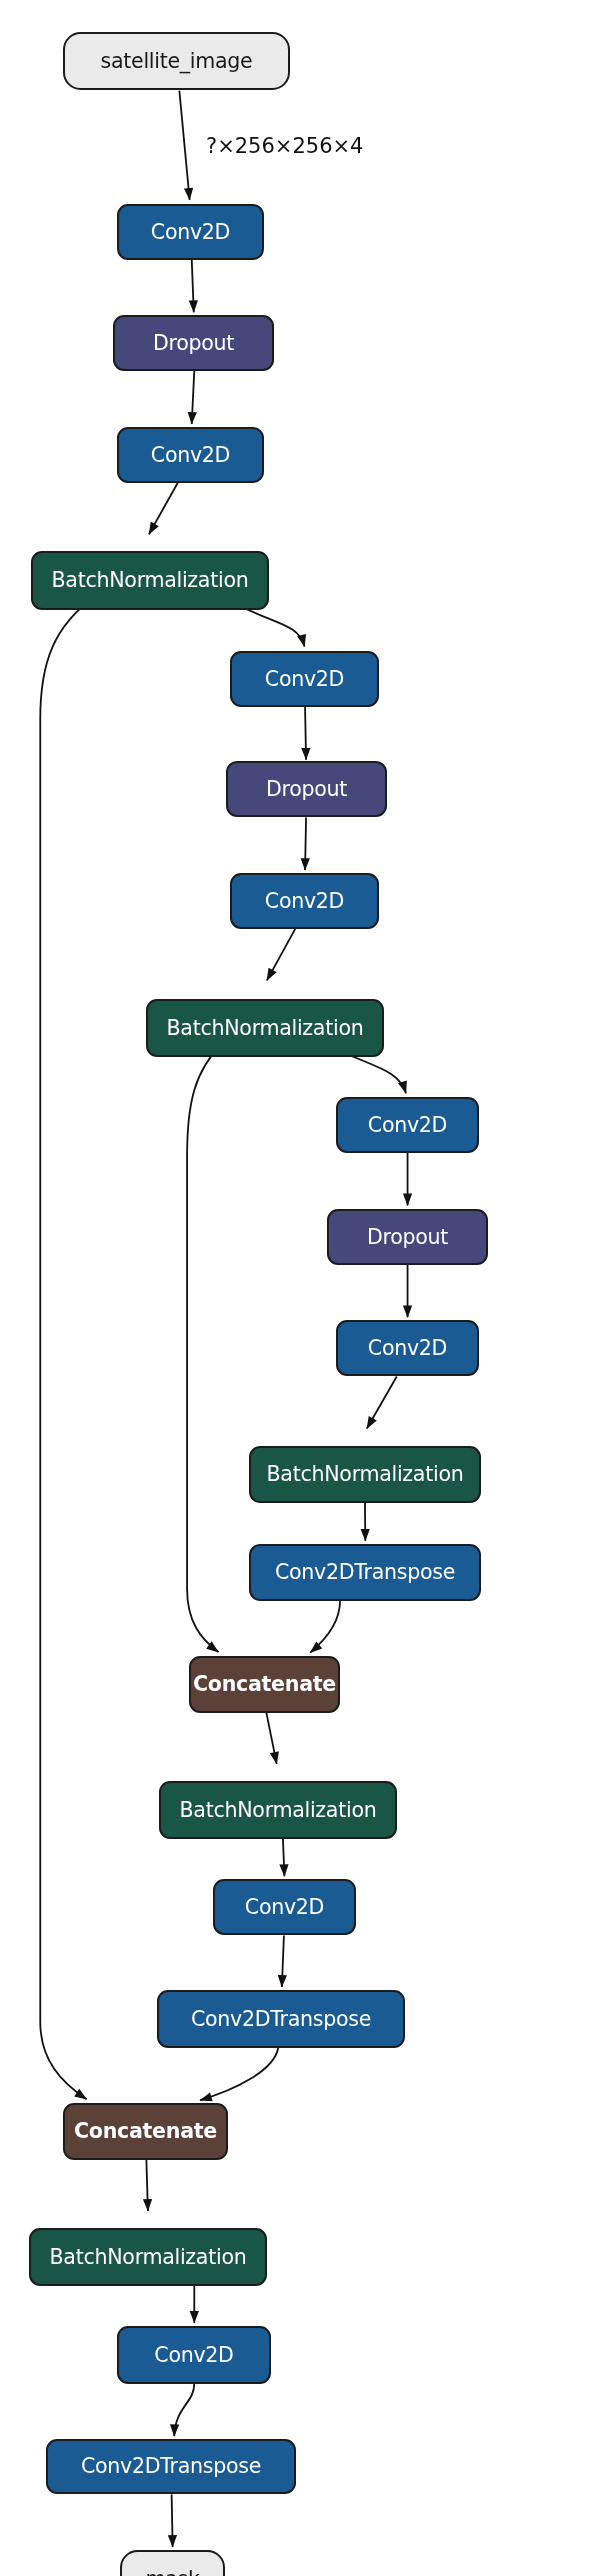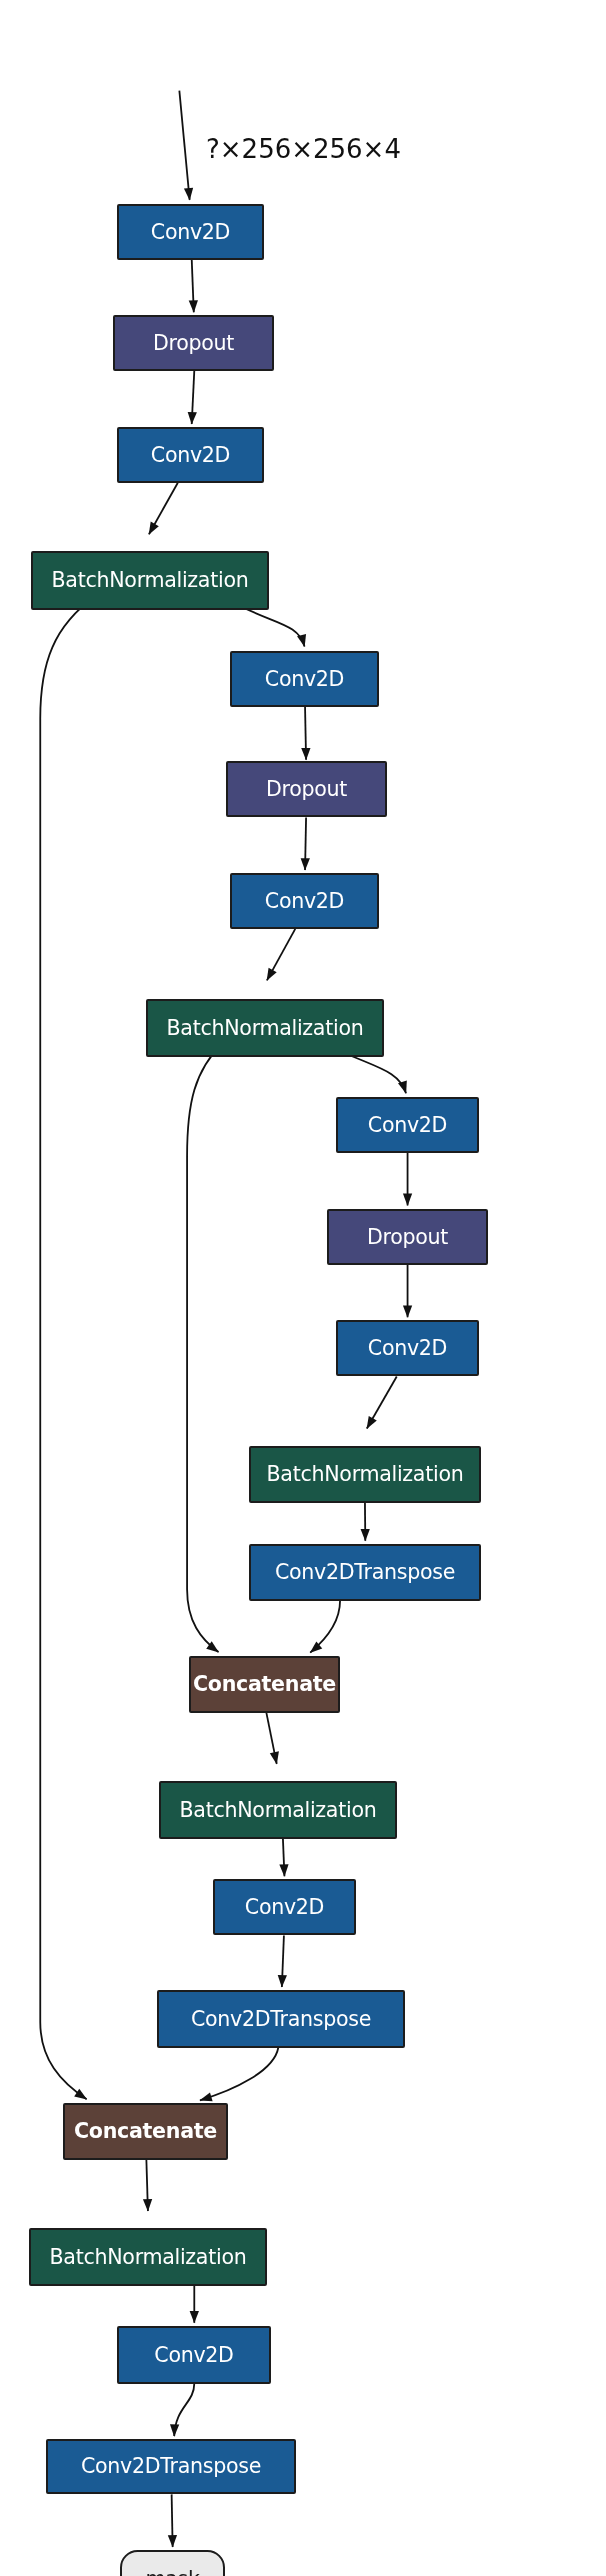--- a/index.html
+++ b/index.html
@@ -24,39 +24,39 @@
     overflow:hidden;
   }
   .edges-svg{position:absolute;left:0;top:0;width:607px;height:2618px;}
   .node{
     position:absolute;
     box-sizing:border-box;
     display:flex;
     align-items:center;
     justify-content:center;
     border:2.1px solid var(--border);
-    border-radius:2px;
+    border-radius:11px;
     font-size:20.6px;
     line-height:1;
     color:var(--text_on_dark);
     white-space:nowrap;
     letter-spacing:-0.3px;
   }
   .node.conv2d{background:var(--conv2d);}
   .node.dropout{background:var(--dropout);}
   .node.batchnorm{background:var(--batchnorm);margin-top:14px;}
   .node.concatenate{background:var(--concatenate);font-weight:bold;}
   .node.io{
     background:var(--io_fill);
     color:var(--text_on_light);
     border-radius:17.5px;
   }
   .edge-label{
     position:absolute;
-    font-size:26px;
+    font-size:21px;
     line-height:1.2;
     color:var(--edge);
     white-space:nowrap;
   }
 </style>
 </head>
 <body>
 
 <div class="canvas">
 
@@ -89,20 +89,21 @@
       <path d="M540,3975 C532,4020 455,4057 388,4077" marker-end="url(#arrow)"></path>
       <path d="M284,4193 L287,4292" marker-end="url(#arrow)"></path>
       <path d="M377,4410 L377,4509" marker-end="url(#arrow)"></path>
       <path d="M377,4627 C377,4665 340,4672 338,4729" marker-end="url(#arrow)"></path>
       <path d="M333,4842 L335,4944" marker-end="url(#arrow)"></path>
     </g>
   </svg>
 
   <div class="edge-label" style="left:206px;top:134px;">?×256×256×4</div>
 
+  <div class="node io" style="left:63px;top:32px;width:227px;height:58px;">satellite_image</div>
 
   <div class="node conv2d" style="left:117px;top:204px;width:147px;height:56px;">Conv2D</div>
 
   <div class="node dropout" style="left:113px;top:315px;width:161px;height:56px;">Dropout</div>
 
   <div class="node conv2d" style="left:117px;top:427px;width:147px;height:56px;">Conv2D</div>
 
   <div class="node batchnorm" style="left:31px;top:537px;width:238px;height:59px;">BatchNormalization</div>
 
   <div class="node conv2d" style="left:230px;top:651px;width:149px;height:56px;">Conv2D</div>

